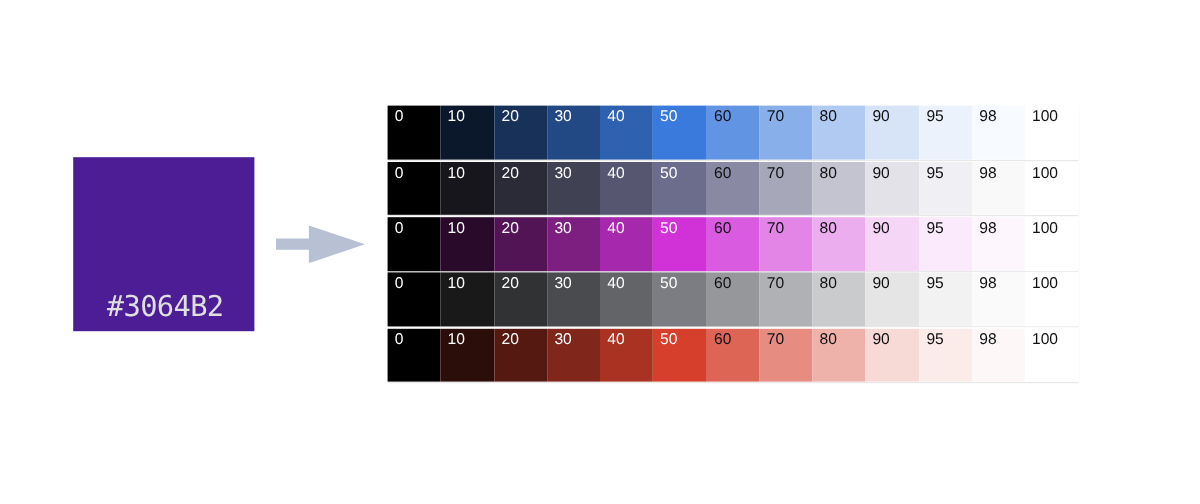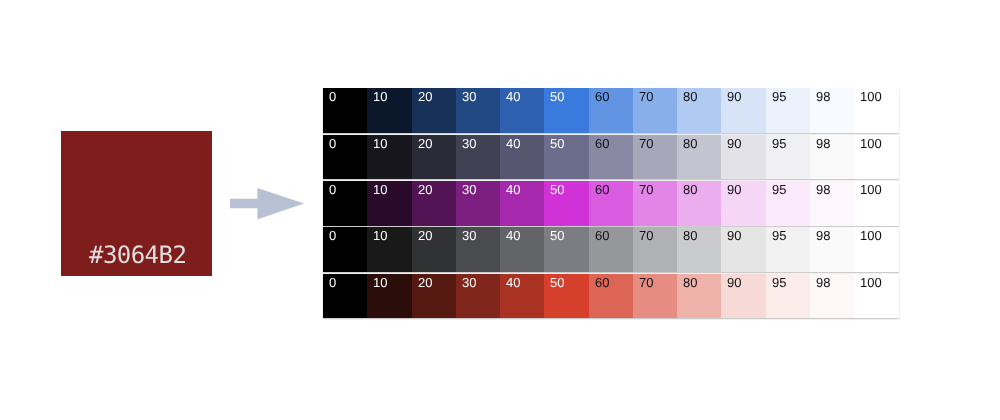--- a/index.html
+++ b/index.html
@@ -45,21 +45,21 @@
     white-space:nowrap;
   }
   .swatch.on-dark .tone-label{color:#FFFFFF;}
   .swatch.on-light .tone-label{color:#111114;}
 </style>
 </head>
 <body>
 
 <div id="stage">
 
-  <div id="source-swatch" style="background: #7f1d1d;">
+  <div id="source-swatch" style="background: #4c1d95;">
     <div id="source-hex" style="color: rgb(223, 223, 223);">#3064B2</div>
   </div>
 
   <svg id="arrow" viewBox="0 0 74.2 31.4">
     <path id="arrow-path" d="M0 10.7 H27.4 V0 L74.2 15.45 L27.4 31.4 V20.2 H0 Z" fill="#B8C1D4"></path>
   </svg>
 
   <div id="palette-grid">
       <div class="palette-row">
         <div class="swatch on-dark" style="background: rgb(0, 0, 0);">

